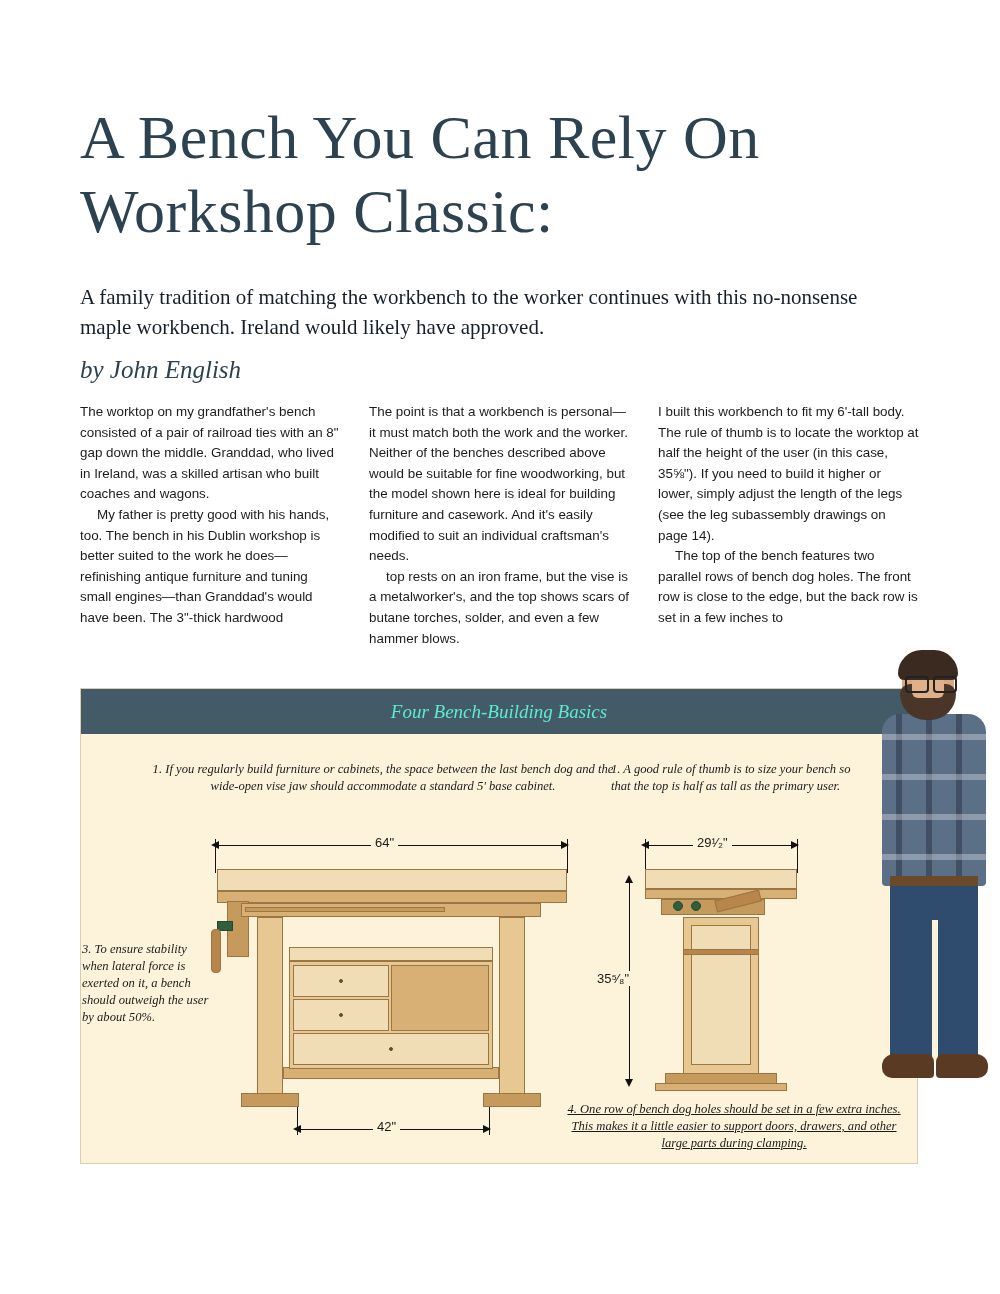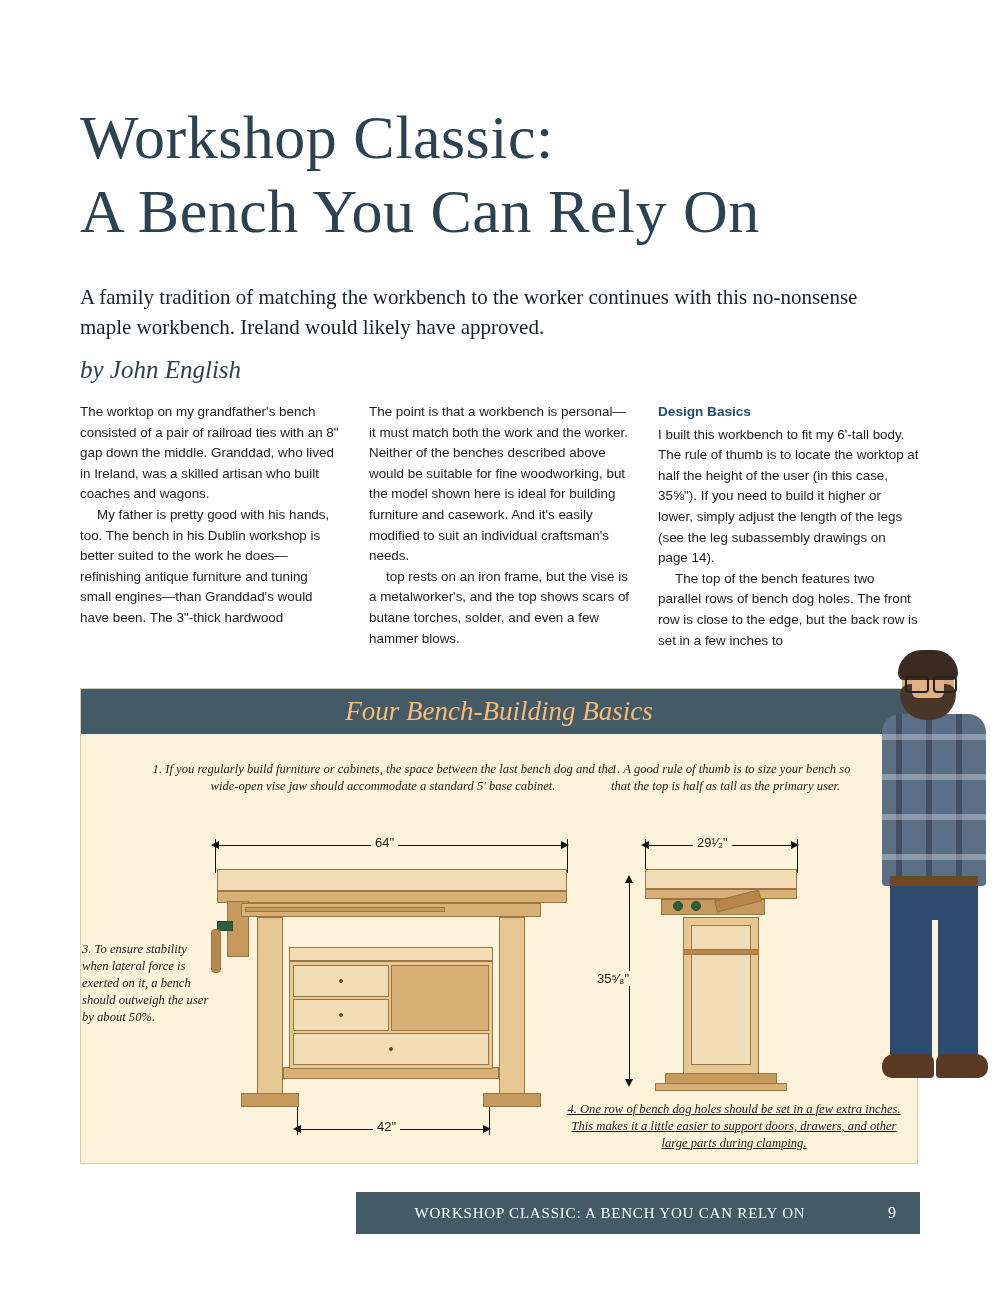--- a/index.html
+++ b/index.html
@@ -97,22 +97,22 @@
   .panel-header {
     height: 45px;
     background: #425b67;
     display: flex;
     align-items: center;
     justify-content: center;
   }
   .panel-header span {
     font-family: "Liberation Serif", serif;
     font-style: italic;
-    font-size: 27px;
-    color: #fdba74;
+    font-size: 19px;
+    color: #5eead4;
   }
   .note {
     position: absolute;
     font-family: "Liberation Serif", serif;
     font-style: italic;
     font-size: 12.6px;
     line-height: 17px;
     color: #1b1b1b;
   }
   .note-1 { left: 28px; top: 72px; width: 470px; text-align: center; margin-left: 39px; }
@@ -220,38 +220,37 @@
     font-family: "Liberation Serif", serif;
     font-size: 16px;
   }
 </style>
 </head>
 <body>
 
 <div class="page">
 
   <div class="title-block">
+    <div class="title-line">A Bench You Can Rely On</div>
     <div class="title-line">Workshop Classic:</div>
-    <div class="title-line">A Bench You Can Rely On</div>
   </div>
 
   <div class="deck">A family tradition of matching the workbench to the worker continues with this no-nonsense maple workbench. Ireland would likely have approved.</div>
   <div class="byline">by John English</div>
 
   <div class="cols">
     <div class="col">
       <p>The worktop on my grandfather's bench consisted of a pair of railroad ties with an 8" gap down the middle. Granddad, who lived in Ireland, was a skilled artisan who built coaches and wagons.</p>
       <p>My father is pretty good with his hands, too. The bench in his Dublin workshop is better suited to the work he does—refinishing antique furniture and tuning small engines—than Granddad's would have been. The 3"-thick hardwood</p>
     </div>
     <div class="col">
       <p>The point is that a workbench is personal—it must match both the work and the worker. Neither of the benches described above would be suitable for fine woodworking, but the model shown here is ideal for building furniture and casework. And it's easily modified to suit an individual craftsman's needs.</p>
       <p>top rests on an iron frame, but the vise is a metalworker's, and the top shows scars of butane torches, solder, and even a few hammer blows.</p>
     </div>
     <div class="col">
-      <h3>Design Basics</h3>
       <p>I built this workbench to fit my 6'-tall body. The rule of thumb is to locate the worktop at half the height of the user (in this case, 35⅝"). If you need to build it higher or lower, simply adjust the length of the legs (see the leg subassembly drawings on page 14).</p>
       <p>The top of the bench features two parallel rows of bench dog holes. The front row is close to the edge, but the back row is set in a few inches to</p>
     </div>
   </div>
 
   <div class="panel">
     <div class="panel-header">
       <span>Four Bench-Building Basics</span>
     </div>
 
@@ -350,18 +349,14 @@
     <div class="p-shoe-l"></div>
     <div class="p-shoe-r"></div>
     <div class="p-head"></div>
     <div class="p-beard"></div>
     <div class="p-face"></div>
     <div class="p-hair"></div>
     <div class="p-glass-l"></div>
     <div class="p-glass-r"></div>
   </div>
 
-  <div class="footer">
-    <div class="footer-title">WORKSHOP CLASSIC: A BENCH YOU CAN RELY ON</div>
-    <div class="footer-page">9</div>
-  </div>
 
 </div>
 
 </body></html>

